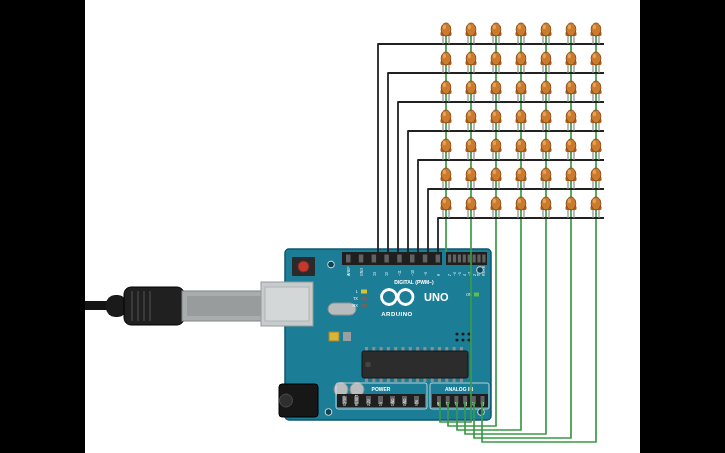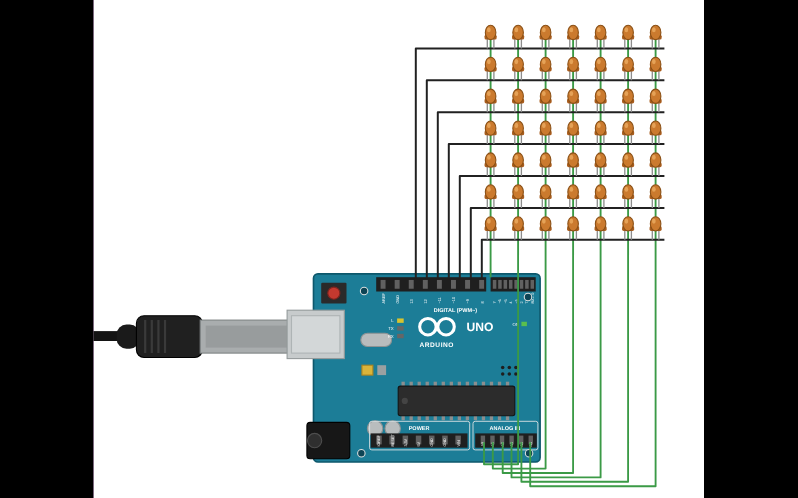--- a/index.html
+++ b/index.html
@@ -1,16 +1,16 @@
 <!DOCTYPE html>
 <html><head>
 <meta charset="utf-8">
 <style>
   html,body{margin:0;padding:0;background:#000;}
-  .stage{position:relative;width:725px;height:453px;background:#f0abfc;overflow:hidden;font-family:"Liberation Sans",sans-serif;}
+  .stage{position:relative;width:725px;height:453px;background:#be185d;overflow:hidden;font-family:"Liberation Sans",sans-serif;}
   svg text{font-family:"Liberation Sans",sans-serif;}
   .bold{font-weight:bold;}
 </style>
 </head>
 <body>
 
 <div class="stage">
 <svg id="scene" width="725" height="453" viewBox="0 0 725 453">
 
   <rect x="85" y="0" width="555" height="453" fill="#ffffff"></rect>

